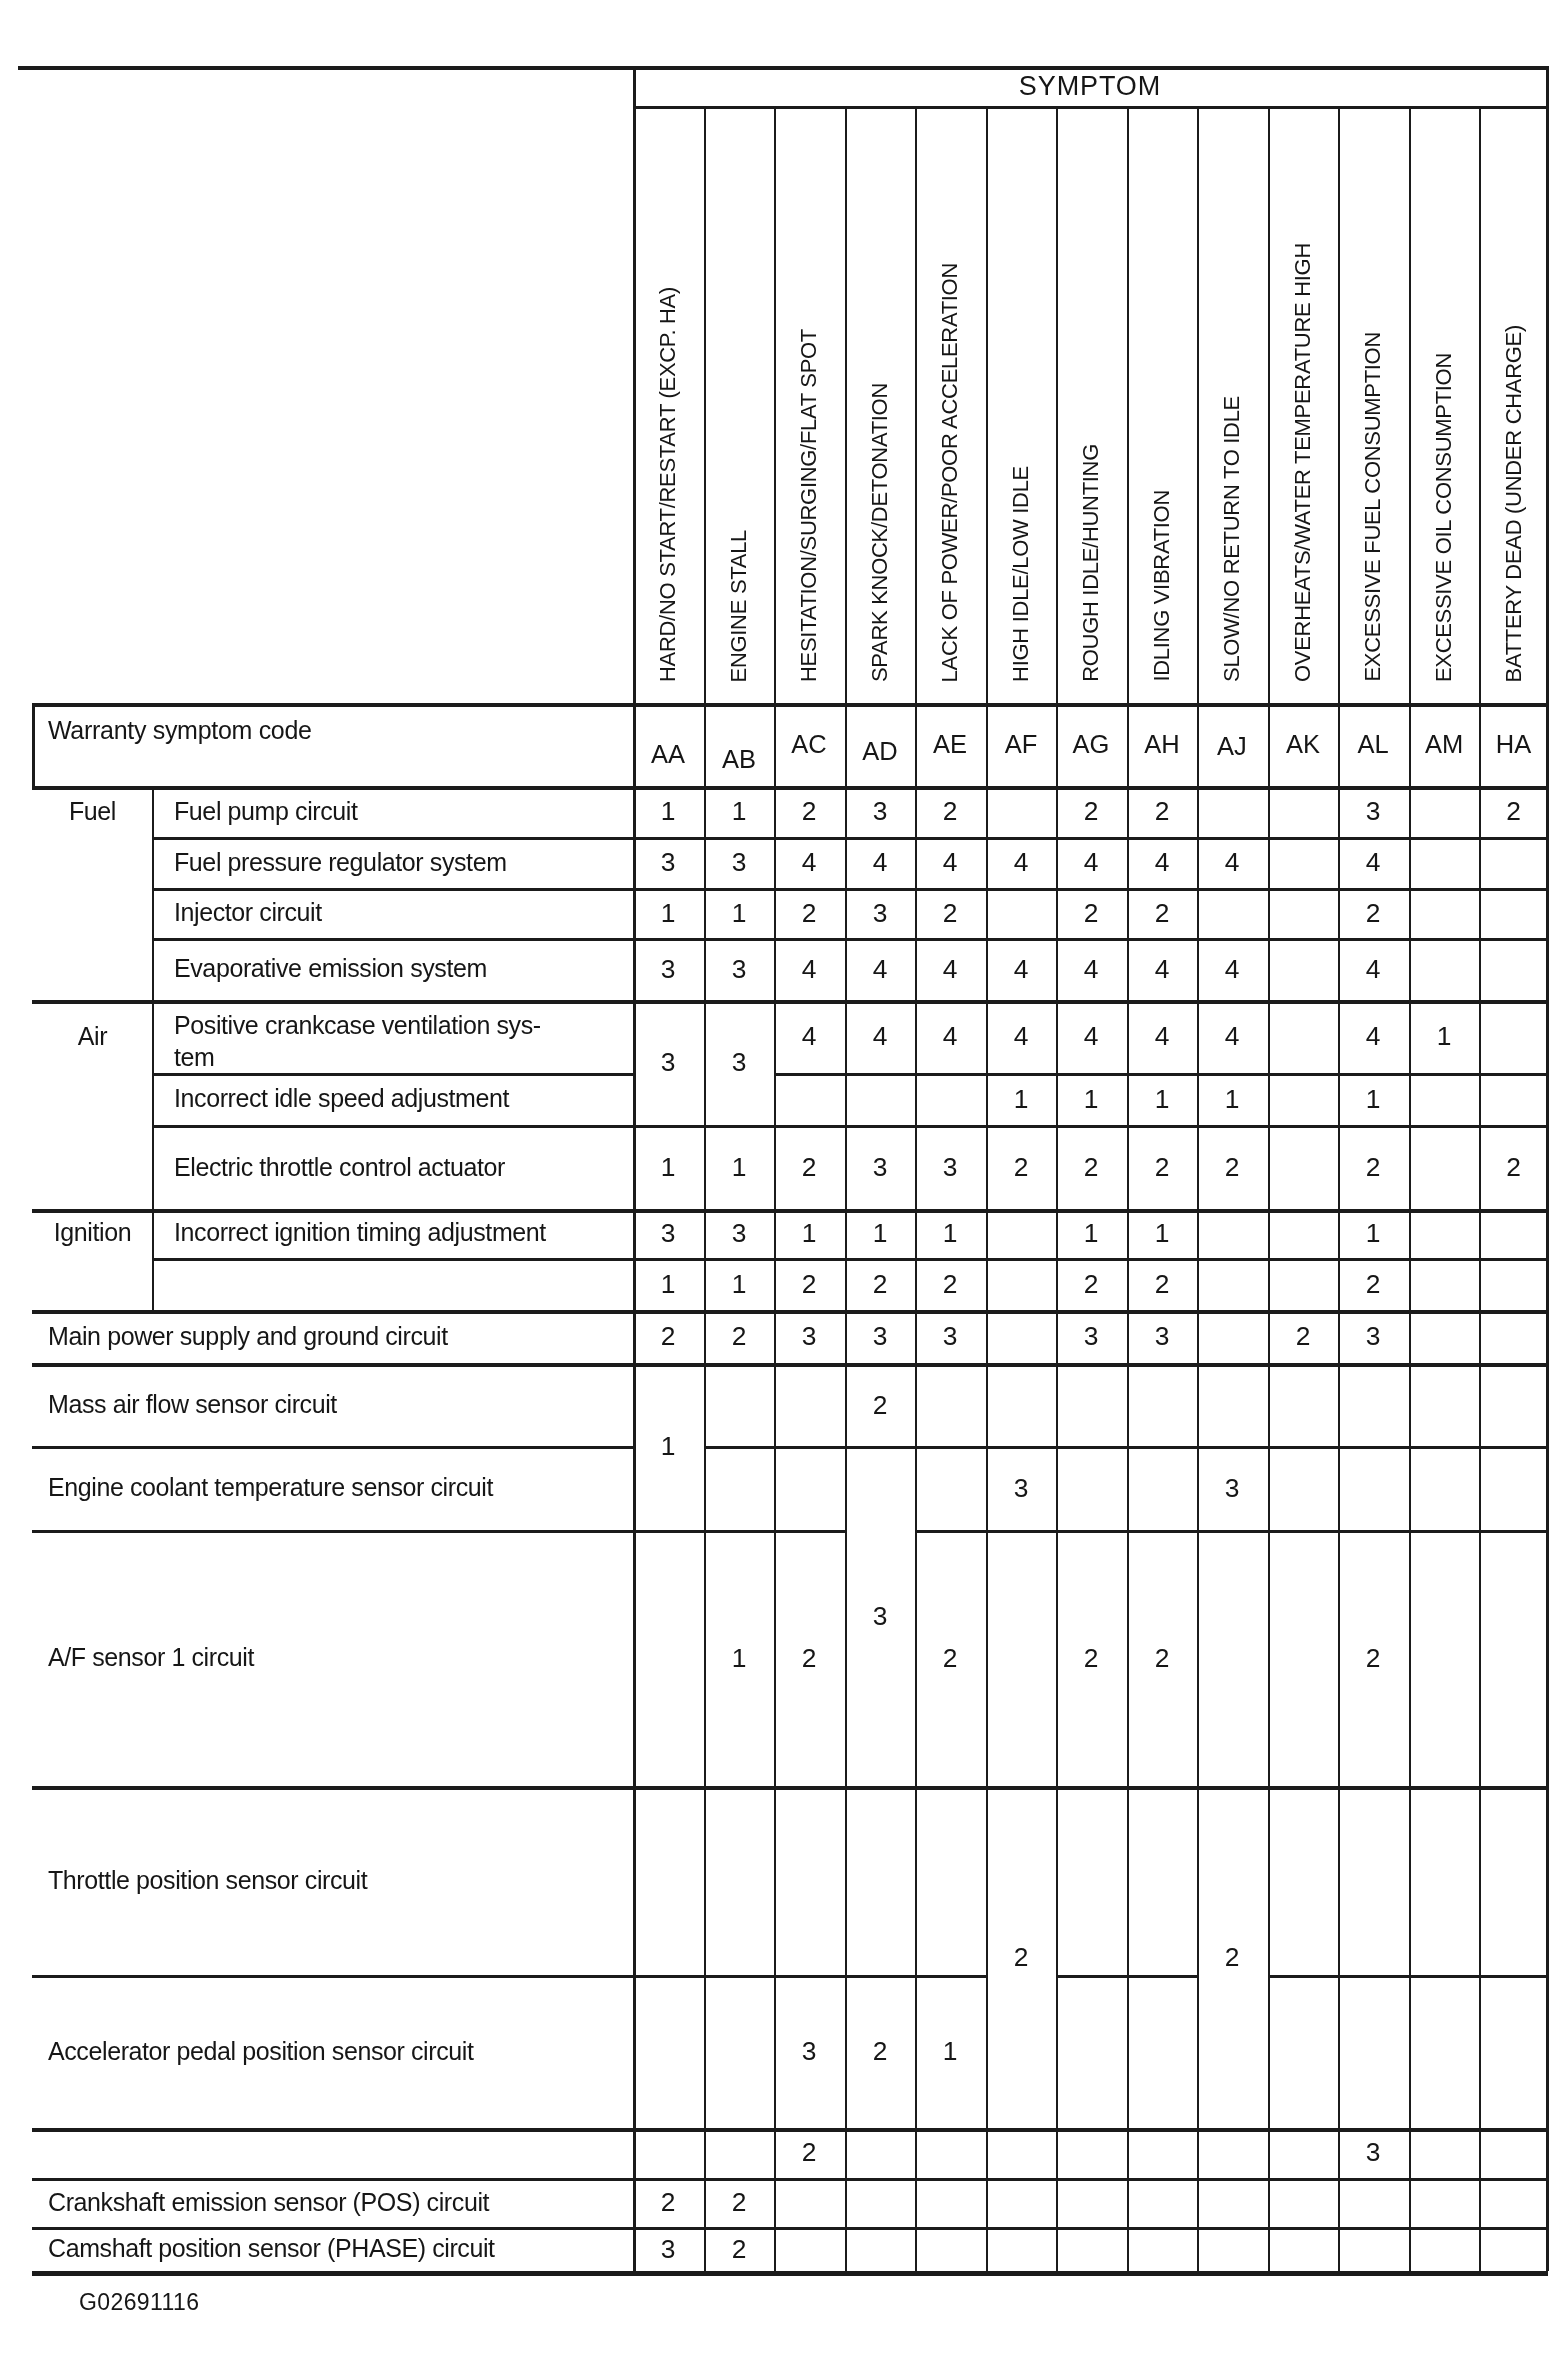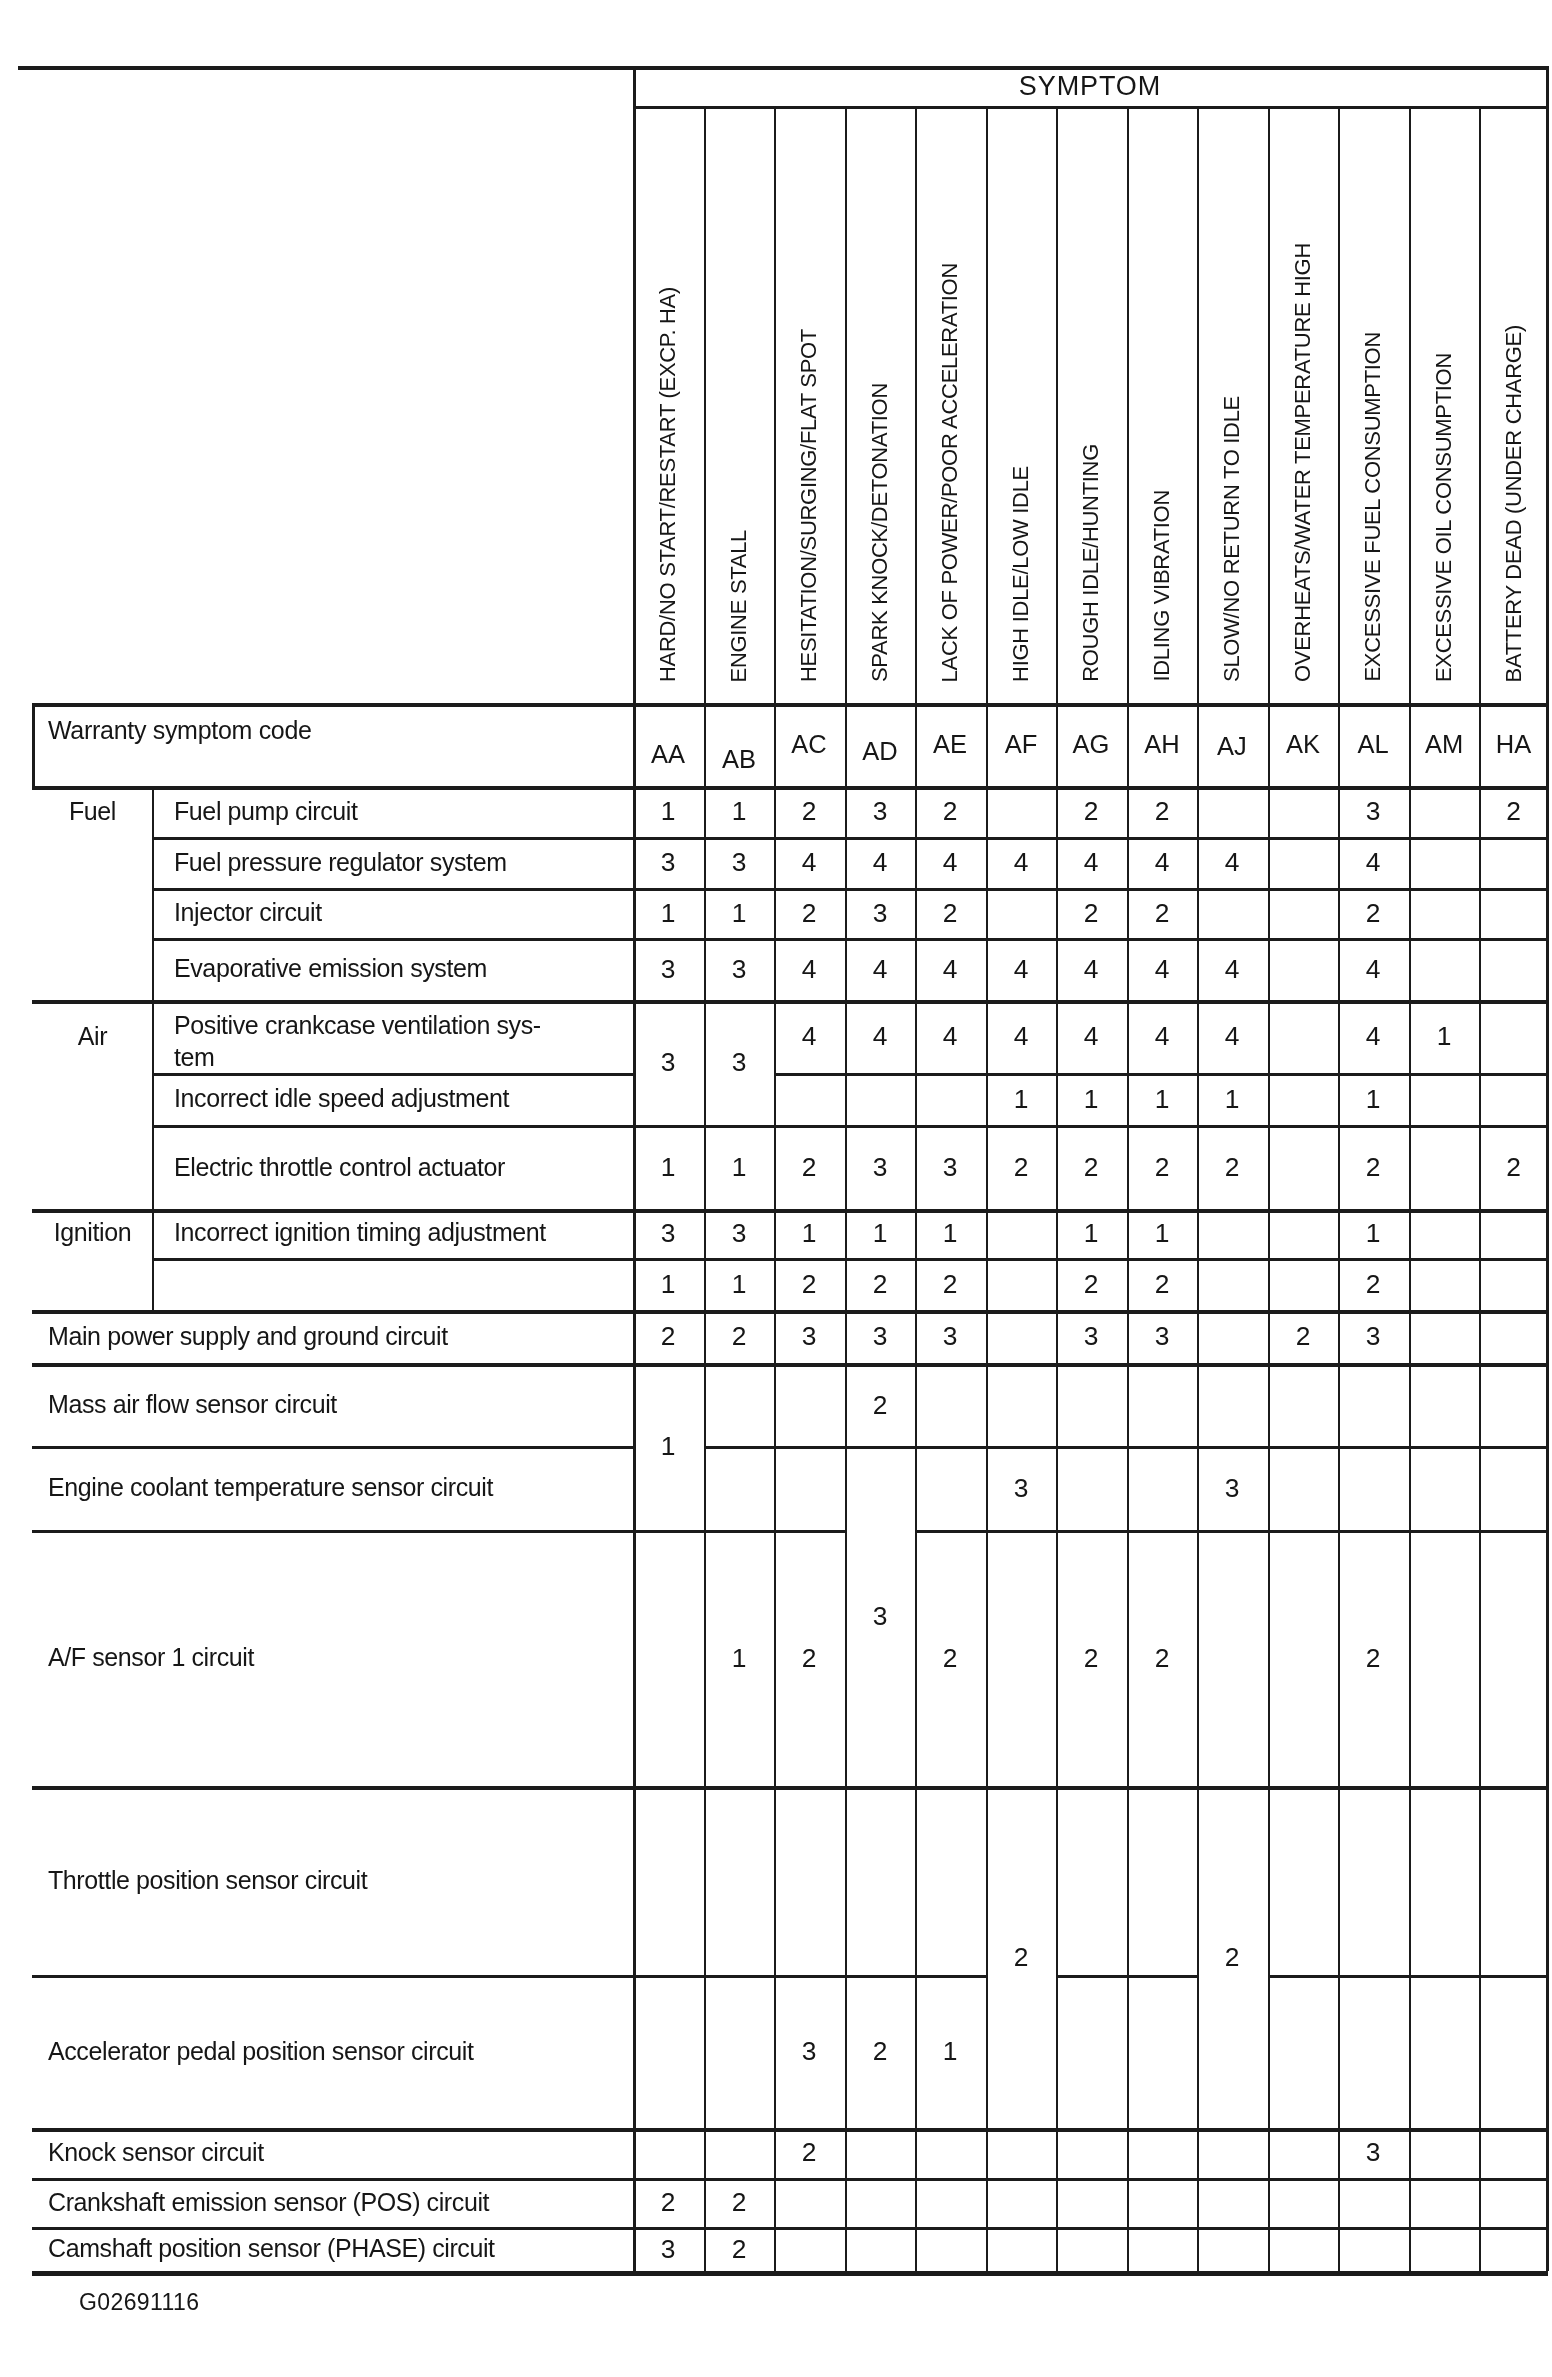--- a/index.html
+++ b/index.html
@@ -260,21 +260,20 @@
     <div class="val-cell" style="left: 1056px; top: 1530px; width: 70px; height: 256px;">2</div>
     <div class="val-cell" style="left: 1127px; top: 1530px; width: 70px; height: 256px;">2</div>
     <div class="val-cell" style="left: 1338px; top: 1530px; width: 70px; height: 256px;">2</div>
     <div class="row-label" style="left: 48px; top: 1786px; width: 577px; height: 189px;">Throttle position sensor circuit</div>
     <div class="val-cell" style="left: 986px; top: 1786px; width: 70px; height: 342px;">2</div>
     <div class="val-cell" style="left: 1197px; top: 1786px; width: 70px; height: 342px;">2</div>
     <div class="row-label" style="left: 48px; top: 1975px; width: 577px; height: 153px;">Accelerator pedal position sensor circuit</div>
     <div class="val-cell" style="left: 774px; top: 1975px; width: 70px; height: 153px;">3</div>
     <div class="val-cell" style="left: 845px; top: 1975px; width: 70px; height: 153px;">2</div>
     <div class="val-cell" style="left: 915px; top: 1975px; width: 70px; height: 153px;">1</div>
-    <div class="row-label" style="left: 48px; top: 2128px; width: 577px; height: 49px;">Knock sensor circuit</div>
     <div class="val-cell" style="left: 774px; top: 2128px; width: 70px; height: 49px;">2</div>
     <div class="val-cell" style="left: 1338px; top: 2128px; width: 70px; height: 49px;">3</div>
     <div class="row-label" style="left: 48px; top: 2178px; width: 577px; height: 49px;">Crankshaft emission sensor (POS) circuit</div>
     <div class="val-cell" style="left: 633px; top: 2178px; width: 70px; height: 49px;">2</div>
     <div class="val-cell" style="left: 704px; top: 2178px; width: 70px; height: 49px;">2</div>
     <div class="row-label" style="left: 48px; top: 2227px; width: 577px; height: 44px;">Camshaft position sensor (PHASE) circuit</div>
     <div class="val-cell" style="left: 633px; top: 2227px; width: 70px; height: 44px;">3</div>
     <div class="val-cell" style="left: 704px; top: 2227px; width: 70px; height: 44px;">2</div>
   </div>
 

